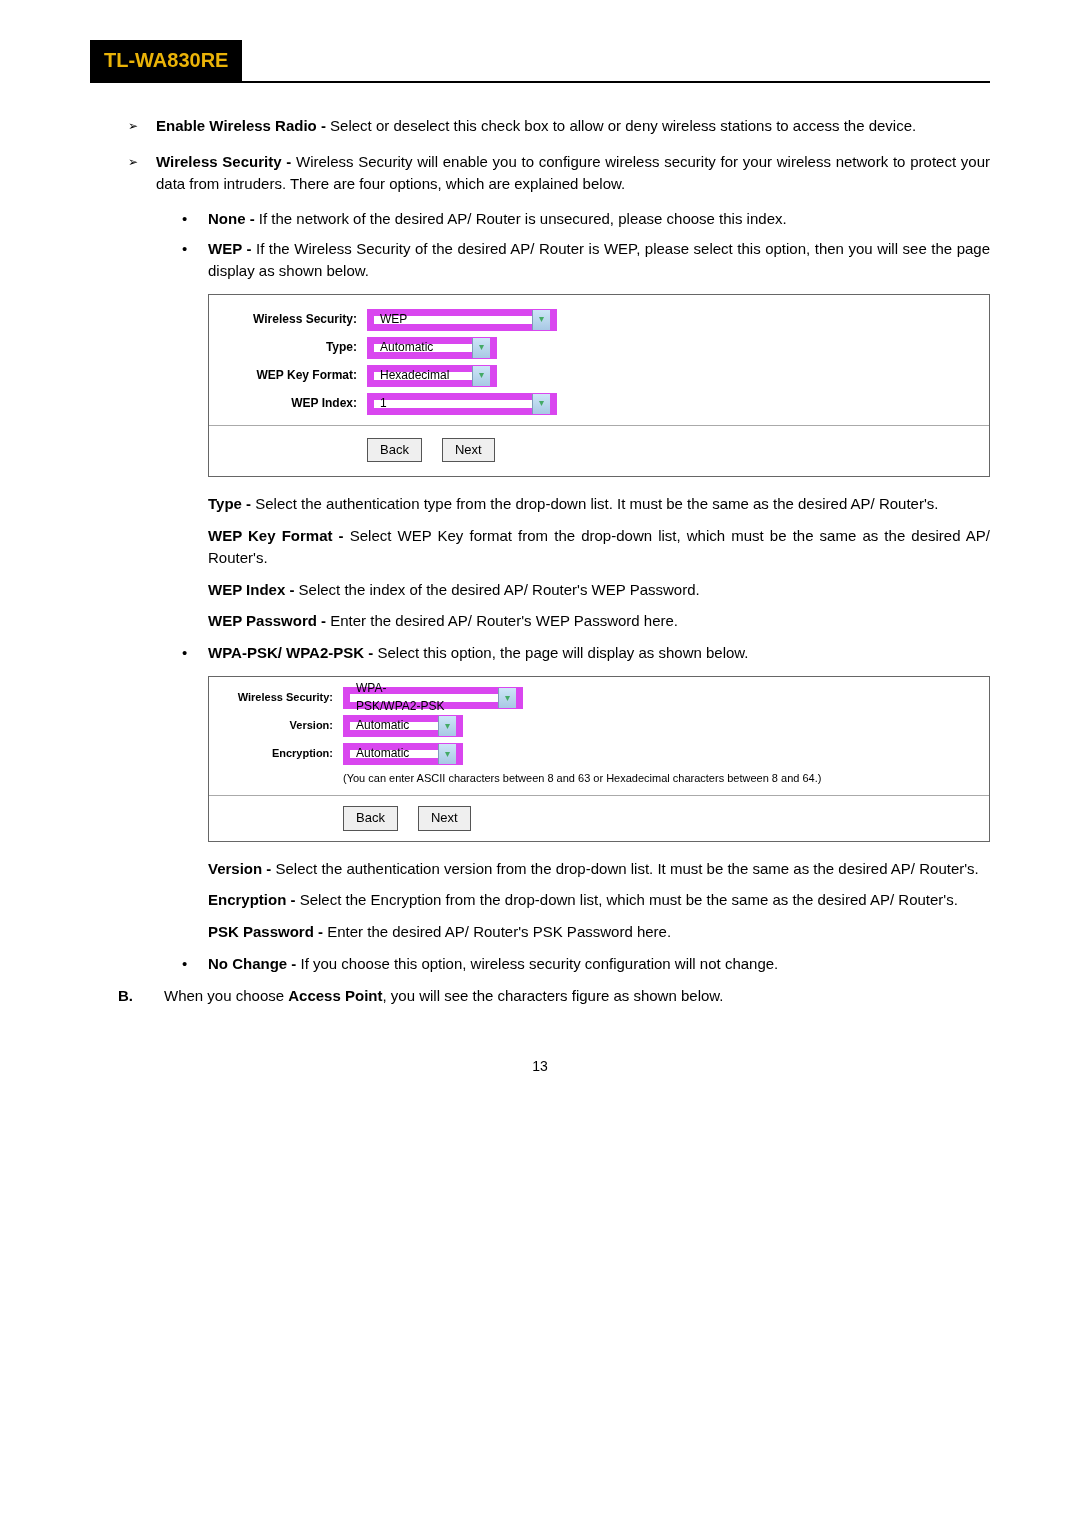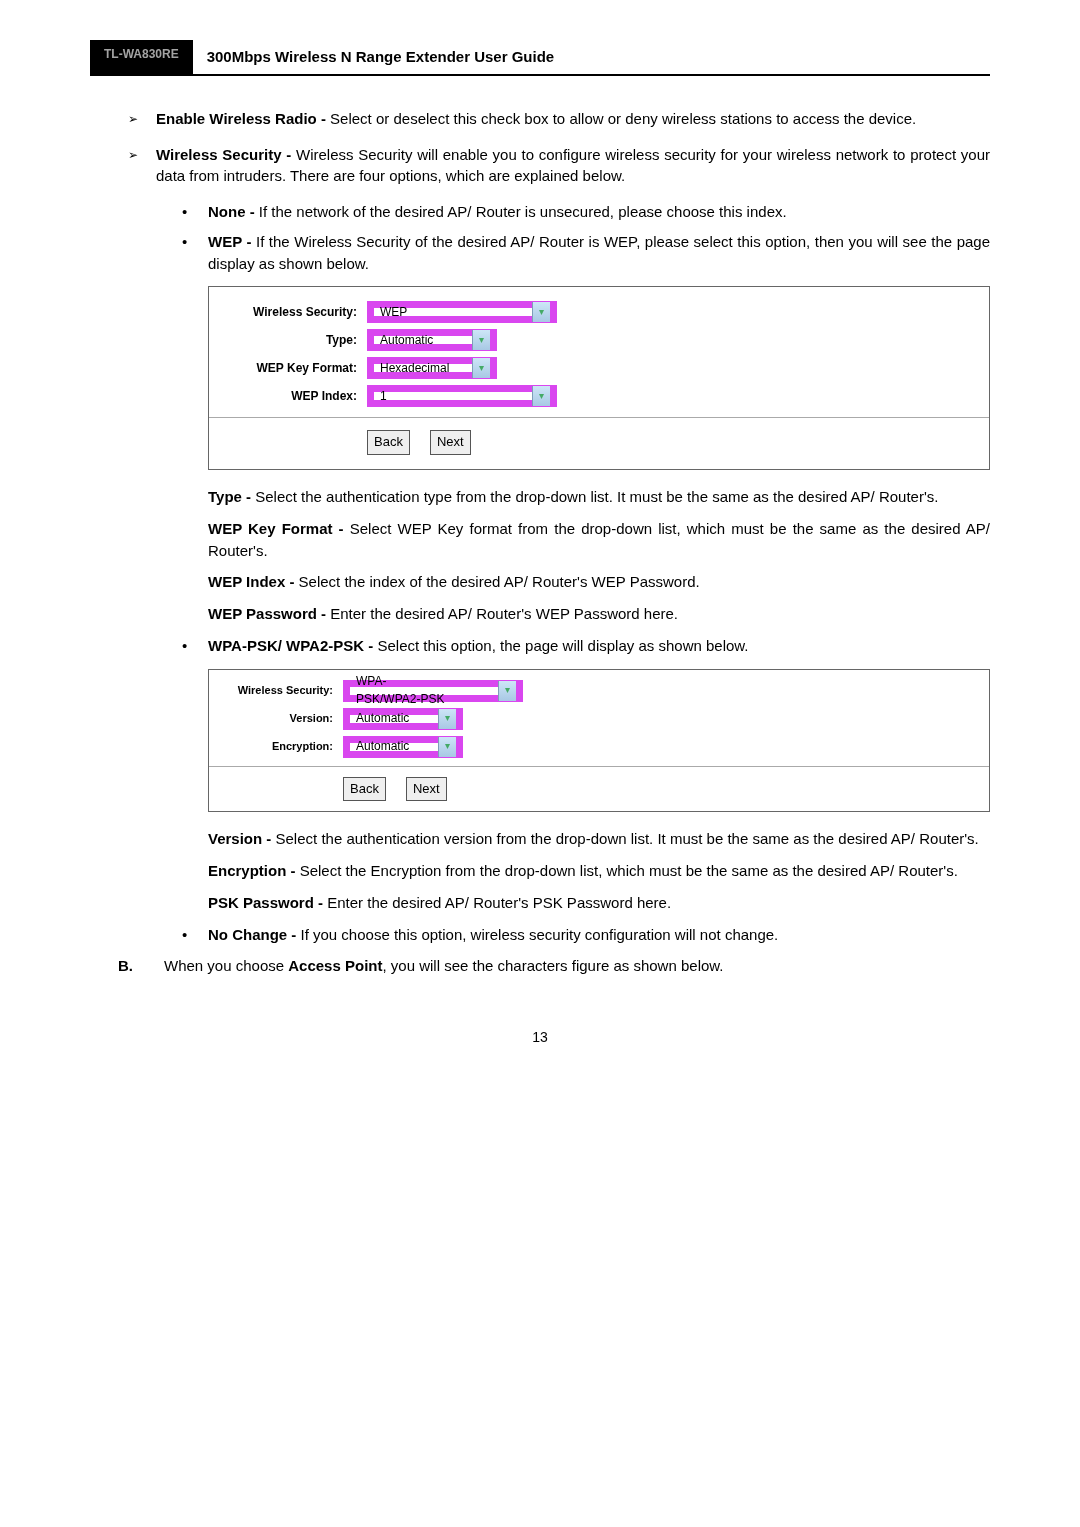--- a/index.html
+++ b/index.html
@@ -1,18 +1,18 @@
 <!DOCTYPE html>
 <html><head>
 <meta charset="utf-8">
 <style>
   * { margin:0; padding:0; box-sizing:border-box; }
   body { font-family: Arial, sans-serif; font-size:15px; color:#000; background:#fff; width:1080px; margin:0 auto; padding:40px 90px 60px 90px; line-height:1.45; }
   .header { display:flex; align-items:stretch; border-bottom:2px solid #000; margin-bottom:32px; }
-  .hdr-model { background:#000; color:#a3a3a3; font-weight:bold; padding:6px 14px; font-size:12px; }
+  .hdr-model { background:#000; color:#eab308; font-weight:bold; padding:6px 14px; font-size:20px; }
   .hdr-title { font-weight:bold; padding:6px 14px; font-size:15px; }
   .bullet-arrow { display:flex; margin:0 0 14px 38px; text-align:justify; }
   .bullet-arrow .arw { width:28px; flex:0 0 28px; font-size:12px; padding-top:3px; }
   .bullet-arrow .txt { flex:1; }
   .sub-dot { display:flex; margin:8px 0 8px 92px; text-align:justify; }
   .sub-dot .dot { width:26px; flex:0 0 26px; }
   .sub-dot .txt { flex:1; }
   .para-ind { margin:10px 0 10px 118px; text-align:justify; }
   .letter-item { display:flex; margin:10px 0 10px 28px; }
   .letter-item .ltr { width:46px; flex:0 0 46px; font-weight:bold; }
@@ -21,33 +21,32 @@
   .figbox2 { border:1px solid #666; margin:12px 0 16px 118px; padding:10px 14px; font-size:11px; }
   .frow { display:flex; align-items:center; margin-bottom:6px; }
   .flab { width:140px; text-align:right; font-weight:bold; padding-right:10px; }
   .flab2 { width:120px; text-align:right; font-weight:bold; padding-right:10px; }
   .fselect { display:inline-flex; align-items:center; border:7px solid #d946ef; background:#fff; height:22px; font-size:12px; }
   .fselect .sval { padding:0 6px; }
   .fselect .sbtn { width:18px; height:20px; background:linear-gradient(#cde6f7,#a8c8e4); display:flex; align-items:center; justify-content:center; border-left:1px solid #7e9db9; color:#4a6; font-size:10px; }
   .finput { border:1px solid #7e9db9; background:#fff; height:22px; display:inline-block; }
   .btnrow { display:flex; gap:20px; margin-top:12px; margin-left:140px; }
   .btnrow2 { display:flex; gap:20px; margin-top:10px; margin-left:120px; }
-  .wbtn { border:1px solid #555; background:#efefef; padding:2px 6px; font-size:13px; display:inline-block; }
+  .wbtn { border:1px solid #555; background:#efefef; padding:2px 12px; font-size:13px; display:inline-block; }
   .hint { font-size:11px; margin-left:120px; margin-top:4px; margin-bottom:6px; }
   .rule { border-top:1px solid #aaa; margin:10px -18px 0 -18px; }
   .rule2 { border-top:1px solid #aaa; margin:8px -14px 0 -14px; }
   .pgnum { text-align:center; margin-top:50px; font-size:14px; }
   b { font-weight:bold; }
 </style>
 </head>
 <body>
 
 <div class="header">
   <div class="hdr-model">TL-WA830RE</div>
-  <div class="hdr-title">300Mbps Wireless N Range Extender User Guide</div>
 </div>
 
 <div class="bullet-arrow">
   <div class="arw">➢</div>
   <div class="txt"><b>Enable Wireless Radio -</b><span> Select or deselect this check box to allow or deny wireless stations to access the device.</span></div>
 </div>
 
 <div class="bullet-arrow">
   <div class="arw">➢</div>
   <div class="txt"><b>Wireless Security -</b><span> Wireless Security will enable you to configure wireless security for your wireless network to protect your data from intruders. There are four options, which are explained below.</span></div>
@@ -138,20 +137,21 @@
   </div>
   <div class="frow">
     <div class="flab2">Encryption:</div>
     <div class="fselect" style="width: 120px; justify-content: space-between;">
       <span class="sval" style="flex: 1 1 0%;">Automatic</span>
       <span class="sbtn">
           <span>▾</span>
         </span>
     </div>
   </div>
+  <div class="hint">(You can enter ASCII characters between 8 and 63 or Hexadecimal characters between 8 and 64.)</div>
   <div class="rule2"></div>
   <div class="btnrow2">
     <div class="wbtn">Back</div>
     <div class="wbtn">Next</div>
   </div>
 </div>
 
 <div class="para-ind"><b>Version -</b><span> Select the authentication version from the drop-down list. It must be the same as the desired AP/ Router's.</span></div>
 <div class="para-ind"><b>Encryption -</b><span> Select the Encryption from the drop-down list, which must be the same as the desired AP/ Router's.</span></div>
 <div class="para-ind"><b>PSK Password -</b><span> Enter the desired AP/ Router's PSK Password here.</span></div>

